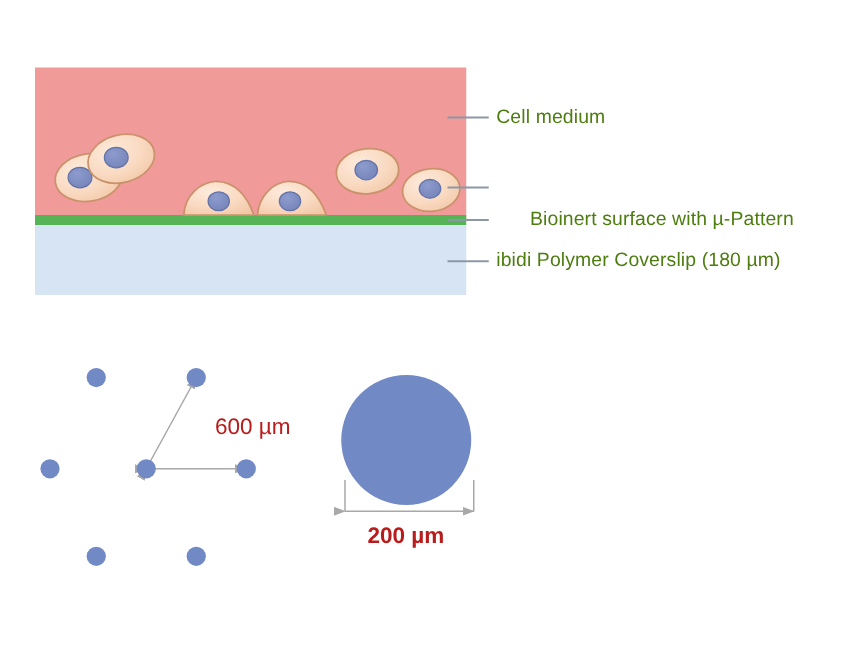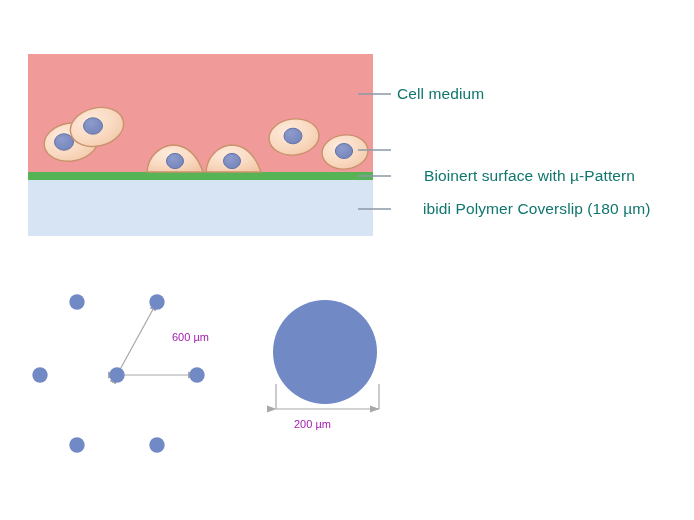--- a/index.html
+++ b/index.html
@@ -17,30 +17,30 @@
   }
   #stage {
     position: absolute;
     left: 0;
     top: 0;
     width: 694px;
     height: 520px;
   }
   .label-text {
     position: absolute;
-    color: #0f766e;
+    color: #4d7c0f;
     font-size: 15.5px;
     font-family: "Liberation Sans", sans-serif;
     white-space: nowrap;
     letter-spacing: 0.1px;
   }
   .dim-text {
     position: absolute;
-    color: #a21caf;
-    font-size: 11px;
+    color: #b91c1c;
+    font-size: 18px;
     font-family: "Liberation Sans", sans-serif;
     white-space: nowrap;
   }
   svg { display: block; }
 </style>
 </head>
 <body>
 
 <div id="stage">
 
@@ -96,21 +96,21 @@
     </g>
 
     <line x1="358" y1="94" x2="391" y2="94" stroke="#8D98A6" stroke-width="1.6"></line>
     <line x1="358" y1="150" x2="391" y2="150" stroke="#8D98A6" stroke-width="1.6"></line>
     <line x1="358" y1="176" x2="391" y2="176" stroke="#8D98A6" stroke-width="1.6"></line>
     <line x1="358" y1="209" x2="391" y2="209" stroke="#8D98A6" stroke-width="1.6"></line>
   </svg>
 
   <div class="label-text" style="left:397px; top:85px;">Cell medium</div>
   <div class="label-text" style="left:397px; top:167px;margin-left:27px;">Bioinert surface with µ-Pattern</div>
-  <div class="label-text" style="left:397px; top:200px;margin-left:26px;">ibidi Polymer Coverslip (180 µm)</div>
+  <div class="label-text" style="left:397px; top:200px;">ibidi Polymer Coverslip (180 µm)</div>
 
   <svg width="300" height="230" style="position:absolute;left:0;top:280;" viewBox="0 0 300 230">
     <defs>
       <marker id="arrHead" markerWidth="9" markerHeight="9" refX="7.5" refY="3" orient="auto" markerUnits="strokeWidth">
         <path d="M0,0 L8,3 L0,6 z" fill="#A8A8A8"></path>
       </marker>
     </defs>
 
     <line x1="117" y1="95" x2="157" y2="22" stroke="#A8A8A8" stroke-width="1.2" marker-start="url(#arrHead)" marker-end="url(#arrHead)"></line>
     <line x1="117" y1="95" x2="197" y2="95" stroke="#A8A8A8" stroke-width="1.2" marker-start="url(#arrHead)" marker-end="url(#arrHead)"></line>
@@ -127,15 +127,15 @@
   <div class="dim-text" style="left:172px; top:331px;">600 µm</div>
 
   <svg width="160" height="160" style="position:absolute;left:255px; top:290px;" viewBox="0 0 160 160">
     <circle cx="70" cy="62" r="52" fill="#7189C4"></circle>
 
     <line x1="21" y1="119" x2="124" y2="119" stroke="#A8A8A8" stroke-width="1.2" marker-start="url(#arrHead)" marker-end="url(#arrHead)"></line>
     <line x1="21" y1="119" x2="21" y2="94" stroke="#A8A8A8" stroke-width="1.2"></line>
     <line x1="124" y1="119" x2="124" y2="94" stroke="#A8A8A8" stroke-width="1.2"></line>
   </svg>
 
-  <div class="dim-text" style="left:294px; top:418px;">200 µm</div>
+  <div class="dim-text" style="left:294px; top:418px;font-weight:bold;">200 µm</div>
 
 </div>
 
 </body></html>

